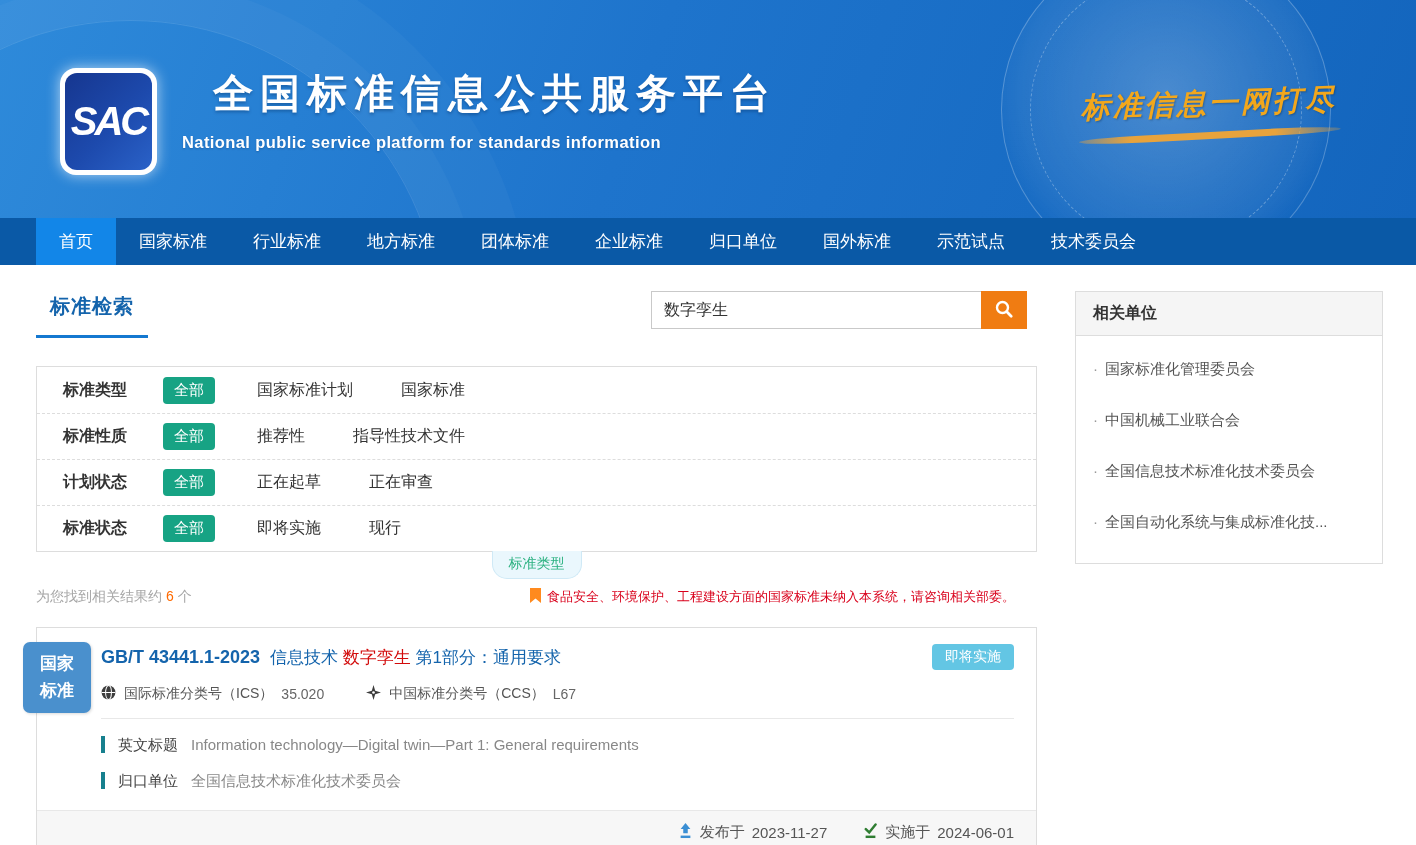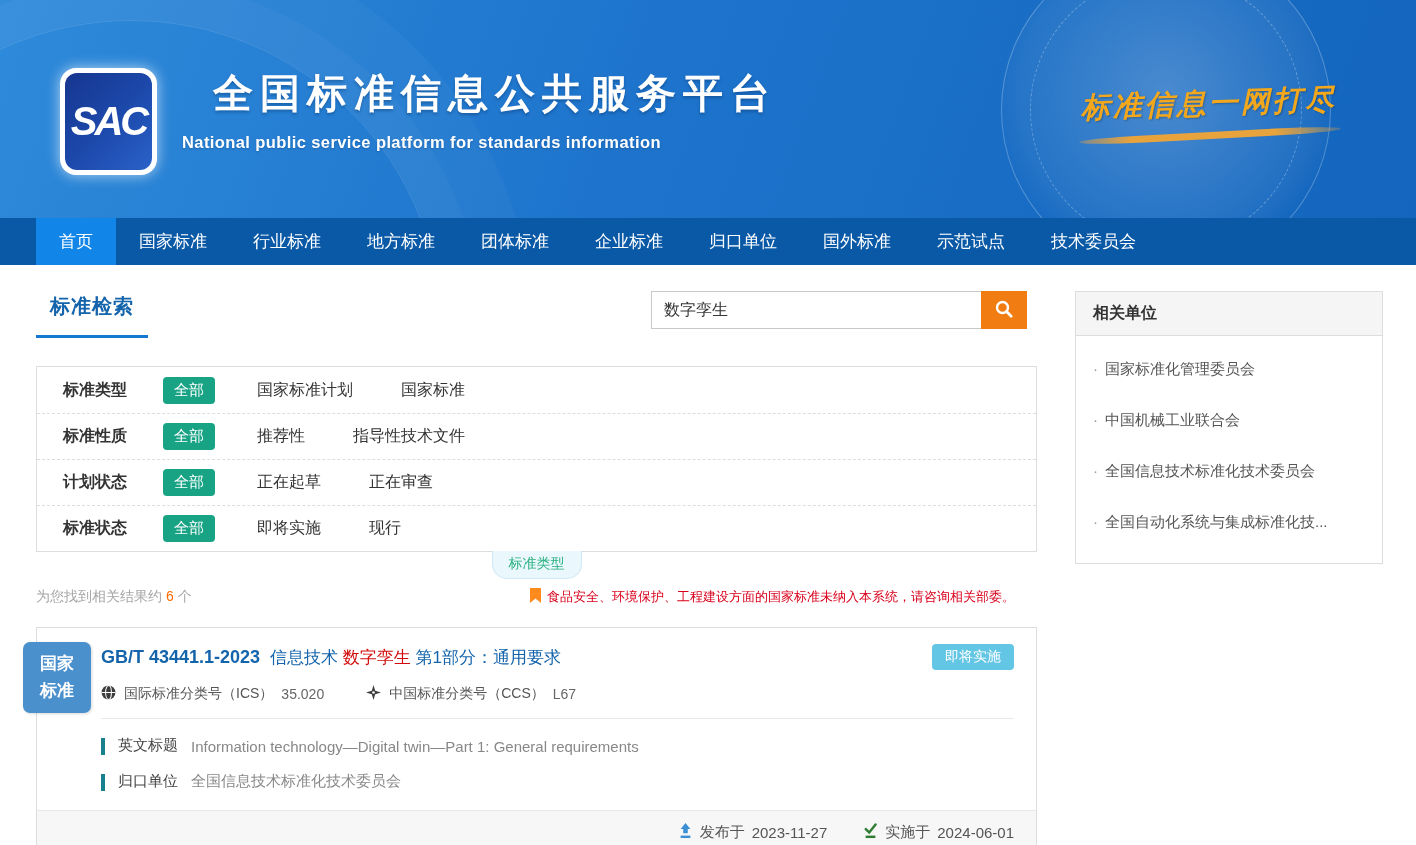--- a/index.html
+++ b/index.html
@@ -99,21 +99,21 @@
   .card-body { padding:16px 22px 0 64px; }
   .title-row { display:flex; align-items:center; }
   .std-code { font-size:18px; font-weight:bold; color:#1464ac; cursor:pointer; }
   .std-title { font-size:17px; color:#1464ac; margin-left:10px; cursor:pointer; }
   .std-title .hl { color:#d20a0a; }
   .status-badge { margin-left:auto; background:#63c6e4; color:#fff; font-size:14px; padding:4px 13px; border-radius:4px; }
   .meta-row { margin-top:15px; display:flex; align-items:center; color:#555; font-size:14px; padding-bottom:15px; border-bottom:1px solid #e8e8e8; }
   .meta-row svg { margin-right:8px; }
   .meta-value { margin-left:8px; color:#666; }
   .meta-gap { width:42px; }
-  .info-row { display:flex; align-items:flex-end; margin-top:17px; }
+  .info-row { display:flex; align-items:flex-start; margin-top:17px; }
   .teal-bar { width:4px; height:17px; background:#17808e; margin-right:13px; flex:none; }
   .info-label { font-size:15px; color:#444; }
   .info-value { font-size:15px; color:#888; margin-left:13px; }
   .card-footer {
     margin-top:19px; background:#f7f7f7; border-top:1px solid #e8e8e8;
     padding:12px 22px; display:flex; justify-content:flex-end; align-items:center; gap:36px;
     color:#555; font-size:15px;
   }
   .date-item { display:flex; align-items:center; gap:7px; }
 

